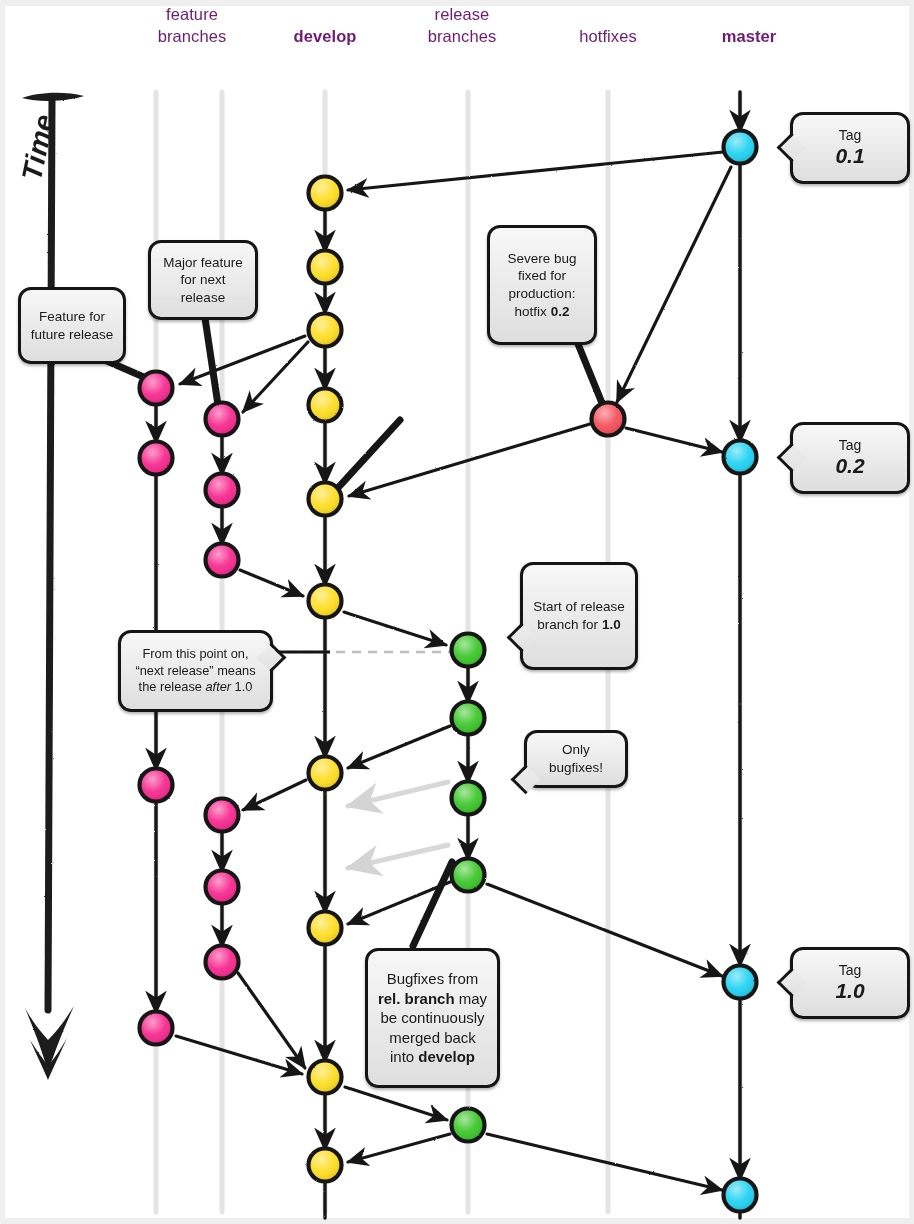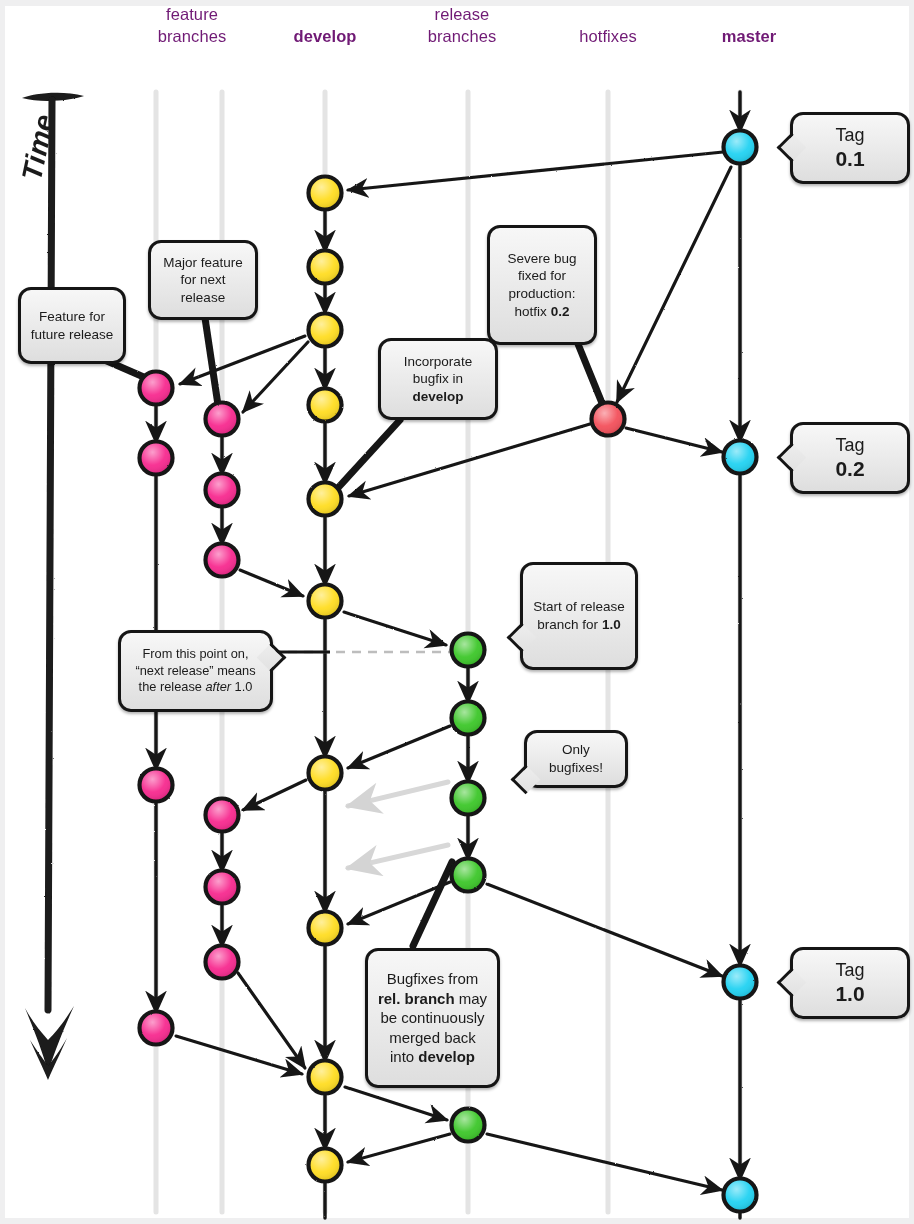--- a/index.html
+++ b/index.html
@@ -44,22 +44,22 @@
     text-align:center;color:#1b1b1b;
     display:flex;align-items:center;justify-content:center;
     padding:6px 7px;
     line-height:1.30;
     font-size:13.5px;
   }
   .callout .txt{display:block;width:100%;}
   .callout b{font-weight:bold;}
   .callout i{font-style:italic;}
   .callout.tag{font-size:13px;}
-  .callout.tag .t1{display:block;font-size:18px;line-height:1.15;}
-  .callout.tag .t2{display:block;font-size:21px;font-weight:bold;line-height:1.2;}
+  .callout.tag .t1{display:block;font-size:14px;line-height:1.15;}
+  .callout.tag .t2{display:block;font-size:21px;font-weight:bold;line-height:1.2;font-style:italic;}
 
   
   .tail{position:absolute;width:18px;height:18px;
         background:linear-gradient(135deg,#ededed,#e2e2e2);}
   .tail.left{
     border-left:3px solid #151515;border-bottom:3px solid #151515;
   }
   .tail.right{
     border-right:3px solid #151515;border-top:3px solid #151515;
   }
@@ -413,23 +413,20 @@
   </div>
 
   <div class="callout" style="left:18px;top:287px;width:108px;height:77px;">
     <span class="txt">Feature for future release</span>
   </div>
 
   <div class="callout" style="left:487px;top:225px;width:110px;height:120px;">
     <span class="txt">Severe bug fixed for production: hotfix <b>0.2</b></span>
   </div>
 
-  <div class="callout" style="left:378px;top:338px;width:120px;height:82px;">
-    <span class="txt">Incorporate bugfix in <b>develop</b></span>
-  </div>
 
   <div class="callout" style="left:520px;top:562px;width:118px;height:108px;">
     <div class="tail left" style="left:-12px;top:62px;transform:rotate(45deg);"></div>
     <span class="txt">Start of release branch for <b>1.0</b></span>
   </div>
 
   <div class="callout" style="left:118px;top:630px;width:155px;height:82px;font-size:12.8px;">
     <div class="tail right" style="right:-12px;top:14px;transform:rotate(45deg);"></div>
     <span class="txt">From this point on, “next release” means the release <i>after</i> 1.0</span>
   </div>

